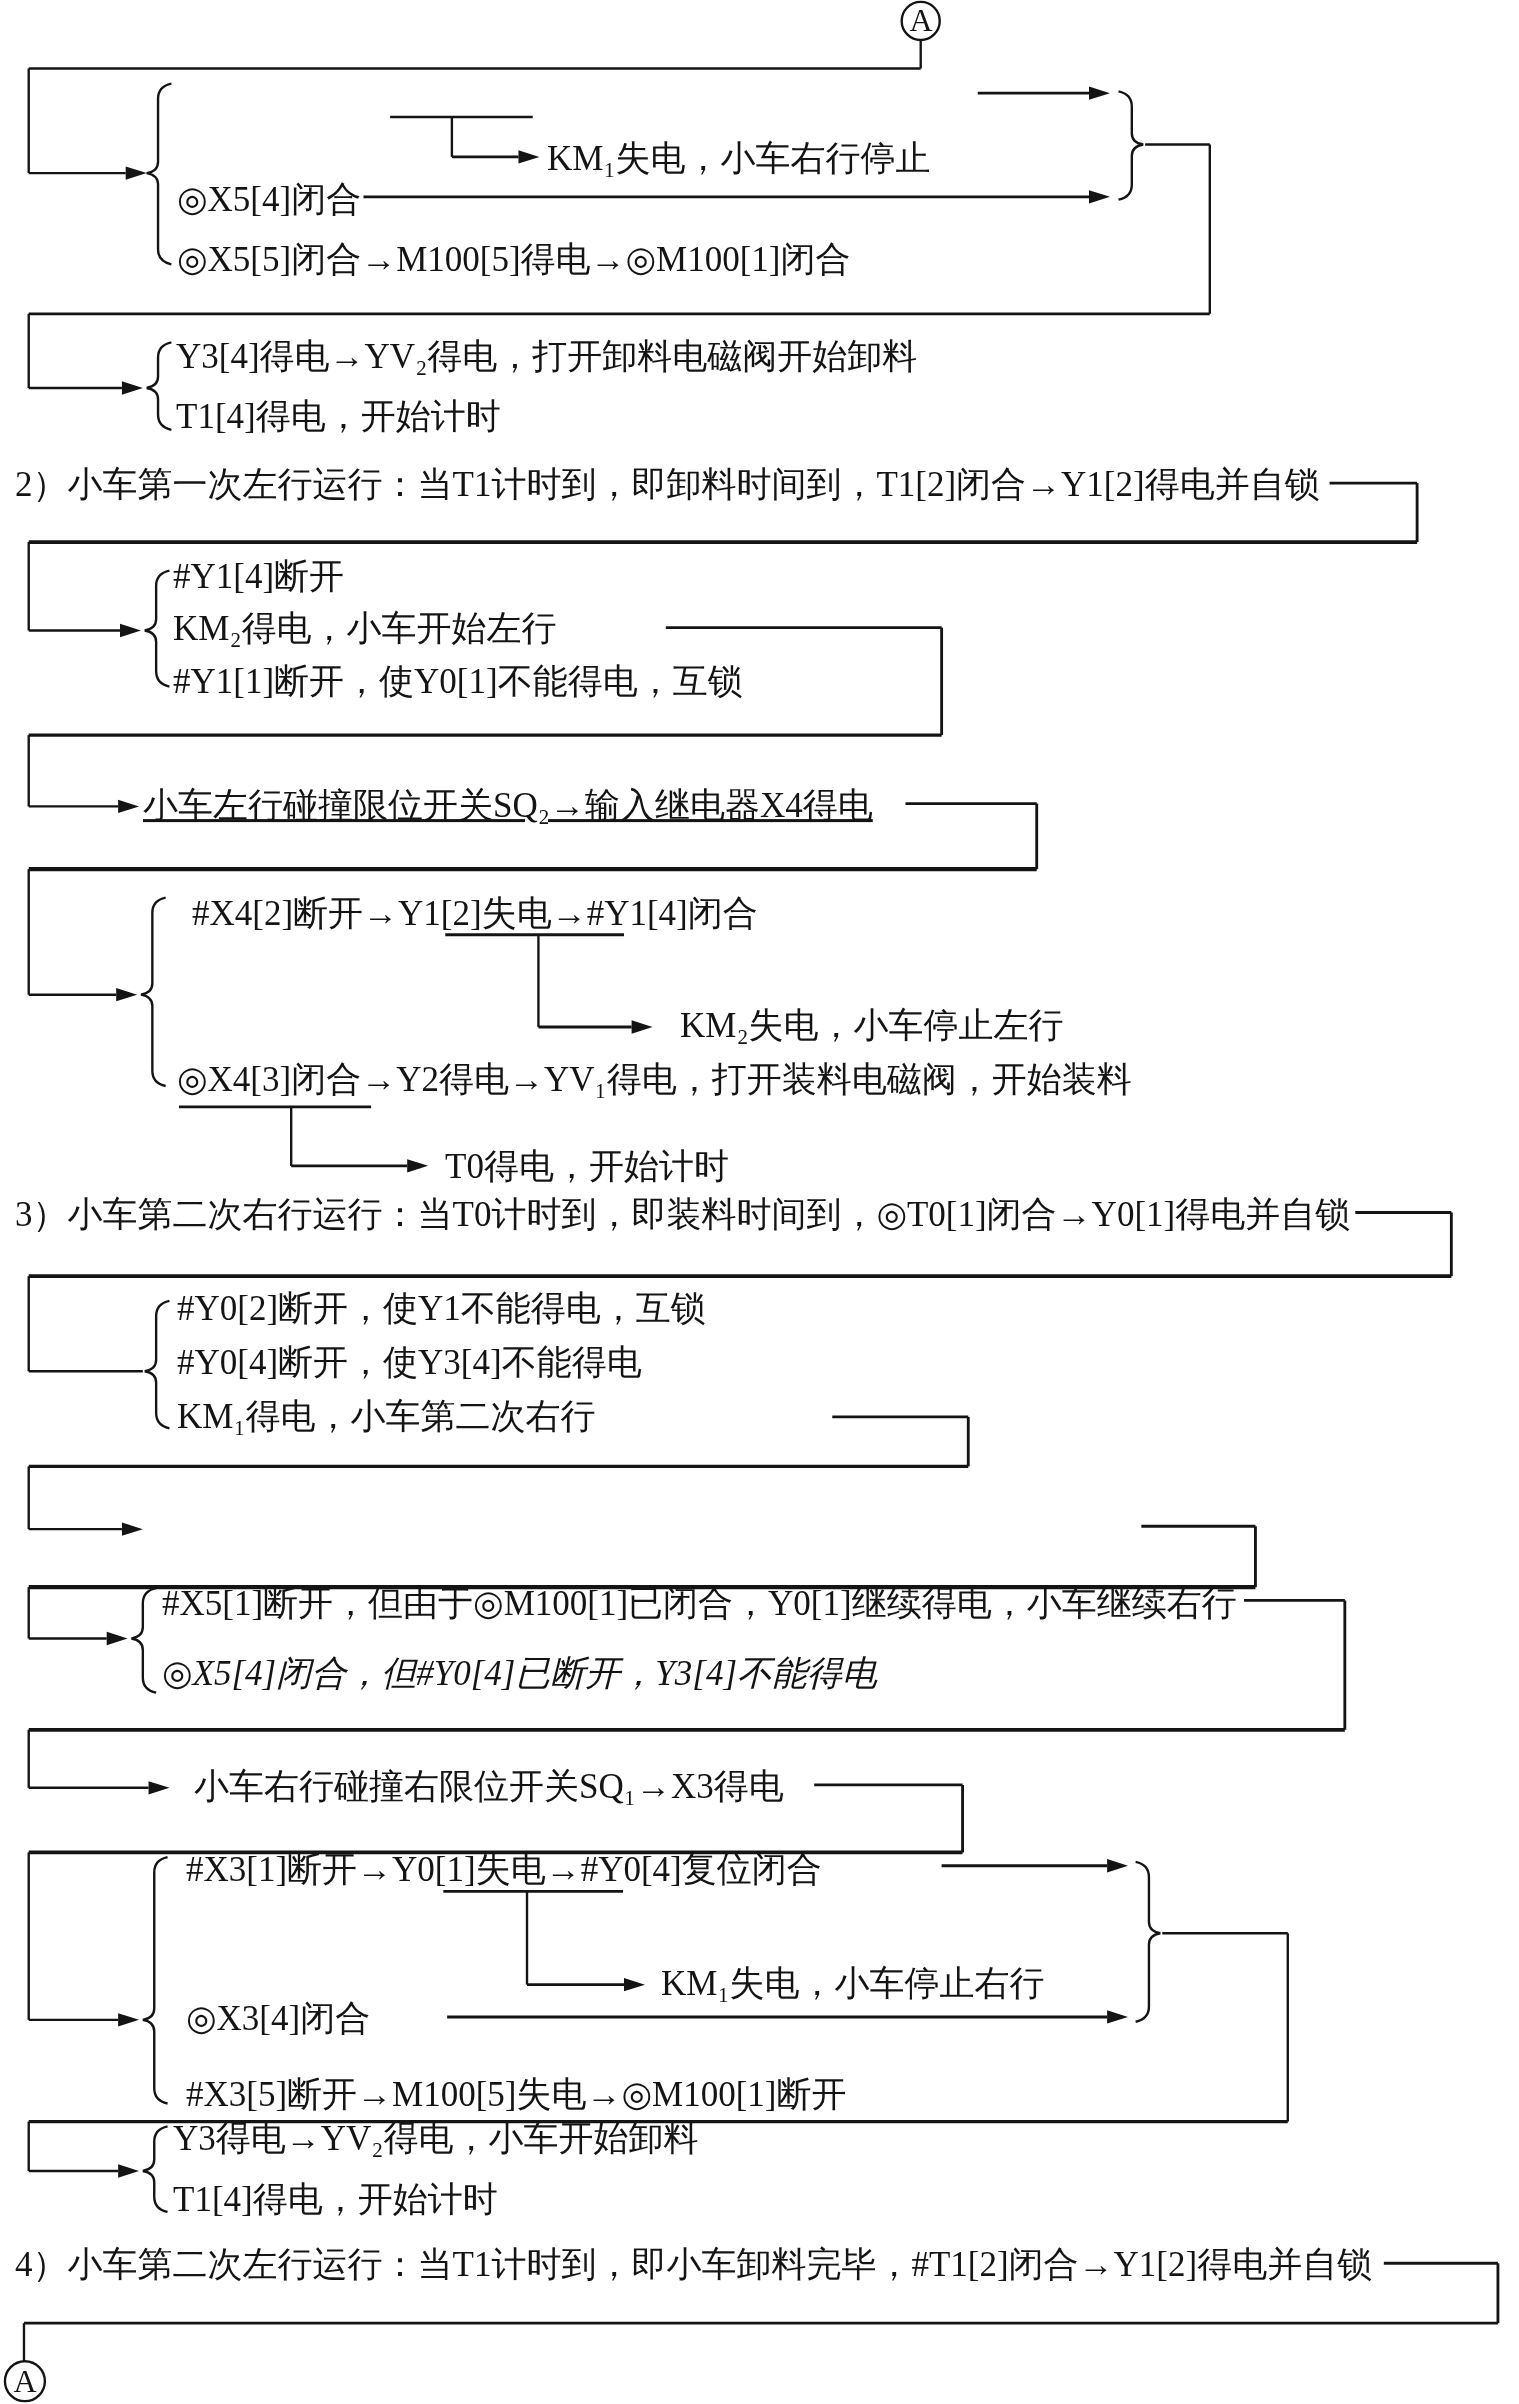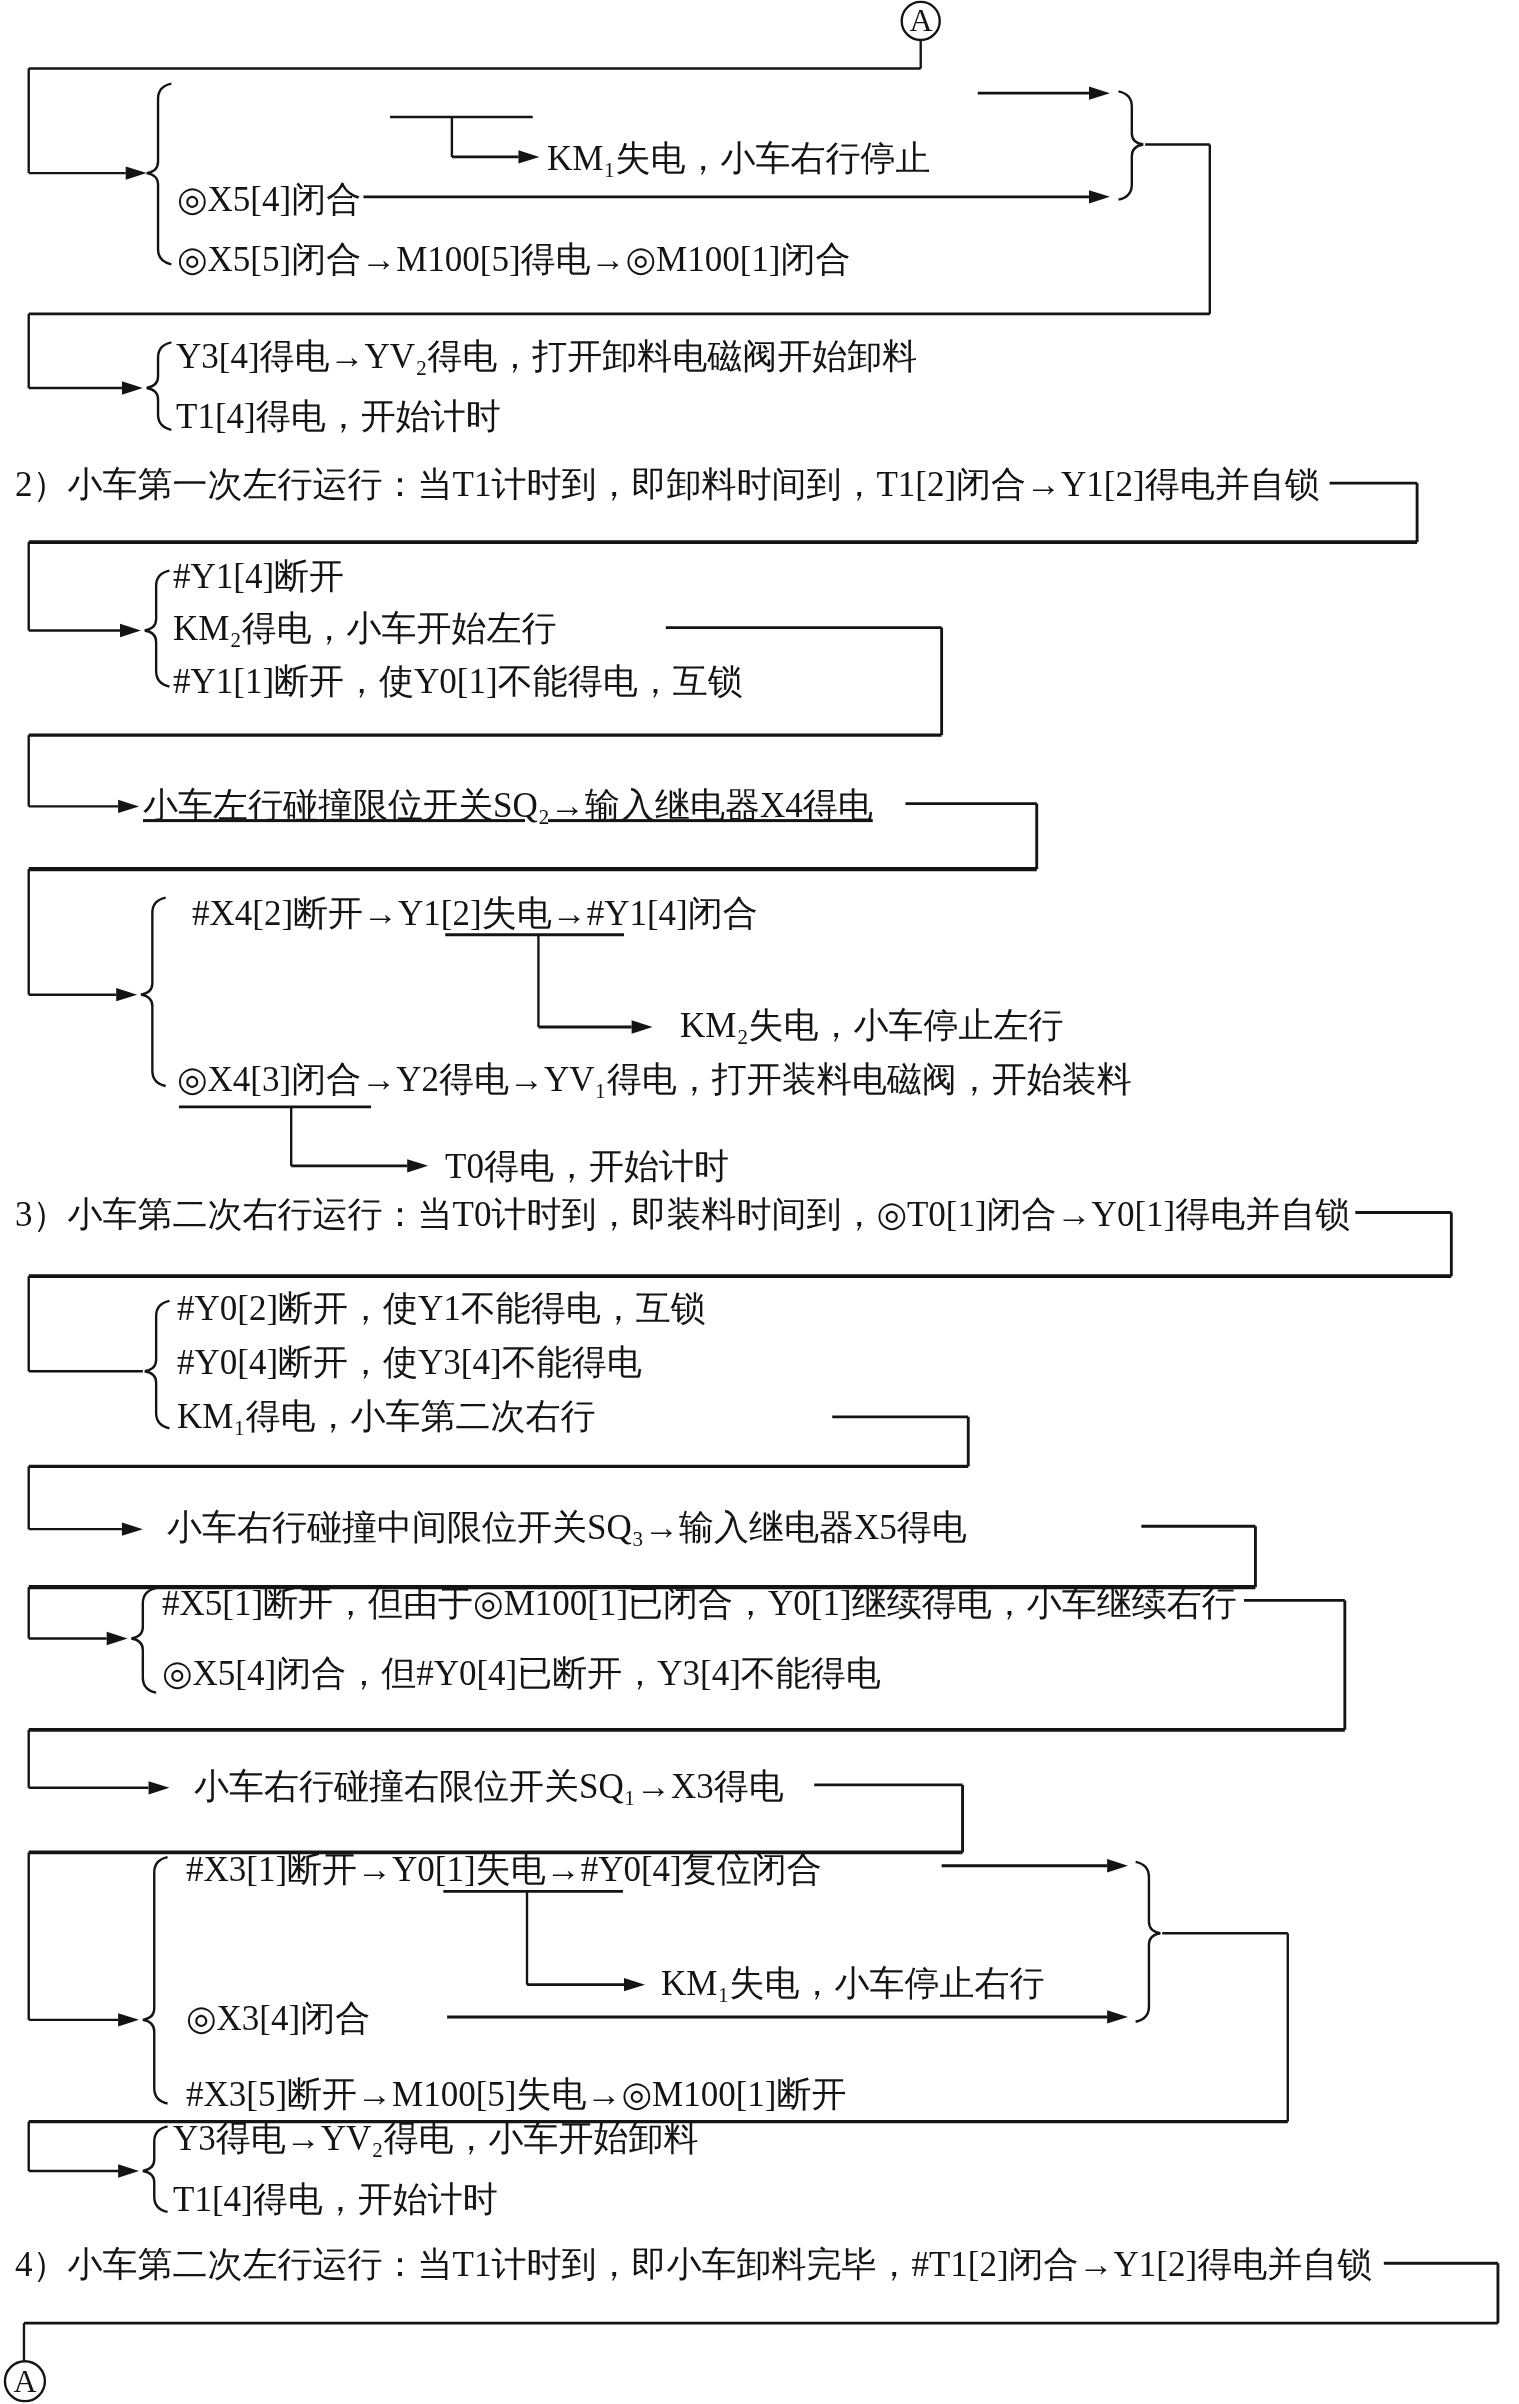--- a/index.html
+++ b/index.html
@@ -168,23 +168,22 @@
   <div class="t" style="left:143px;top:807px;text-decoration:underline;">小车左行碰撞限位开关SQ₂→输入继电器X4得电</div>
   <div class="t" style="left:192px;top:915px;">#X4[2]断开→Y1[2]失电→#Y1[4]闭合</div>
   <div class="t" style="left:680px;top:1027px;">KM₂失电，小车停止左行</div>
   <div class="t" style="left:177px;top:1081px;">◎X4[3]闭合→Y2得电→YV₁得电，打开装料电磁阀，开始装料</div>
   <div class="t" style="left:445px;top:1168px;">T0得电，开始计时</div>
 
   <div class="t" style="left:15px;top:1216px;">3）小车第二次右行运行：当T0计时到，即装料时间到，◎T0[1]闭合→Y0[1]得电并自锁</div>
   <div class="t" style="left:177px;top:1310px;">#Y0[2]断开，使Y1不能得电，互锁</div>
   <div class="t" style="left:177px;top:1364px;">#Y0[4]断开，使Y3[4]不能得电</div>
   <div class="t" style="left:177px;top:1418px;">KM₁得电，小车第二次右行</div>
-  <div class="t" style="left:167px;top:1529px;">小车右行碰撞中间限位开关SQ₃→输入继电器X5得电</div>
   <div class="t" style="left:162px;top:1605px;">#X5[1]断开，但由于◎M100[1]已闭合，Y0[1]继续得电，小车继续右行</div>
-  <div class="t" style="left:162px;top:1675px;">◎X5[4]闭合，但#Y0[4]已断开，Y3[4]不能得电</div>
+  <div class="t" style="left:162px;top:1675px;font-style:italic;">◎X5[4]闭合，但#Y0[4]已断开，Y3[4]不能得电</div>
   <div class="t" style="left:194px;top:1788px;">小车右行碰撞右限位开关SQ₁→X3得电</div>
   <div class="t" style="left:186px;top:1871px;">#X3[1]断开→Y0[1]失电→#Y0[4]复位闭合</div>
   <div class="t" style="left:661px;top:1985px;">KM₁失电，小车停止右行</div>
   <div class="t" style="left:186px;top:2020px;">◎X3[4]闭合</div>
   <div class="t" style="left:186px;top:2096px;">#X3[5]断开→M100[5]失电→◎M100[1]断开</div>
   <div class="t" style="left:173px;top:2140px;">Y3得电→YV₂得电，小车开始卸料</div>
   <div class="t" style="left:173px;top:2201px;">T1[4]得电，开始计时</div>
 
   <div class="t" style="left:15px;top:2266px;">4）小车第二次左行运行：当T1计时到，即小车卸料完毕，#T1[2]闭合→Y1[2]得电并自锁</div>
 

